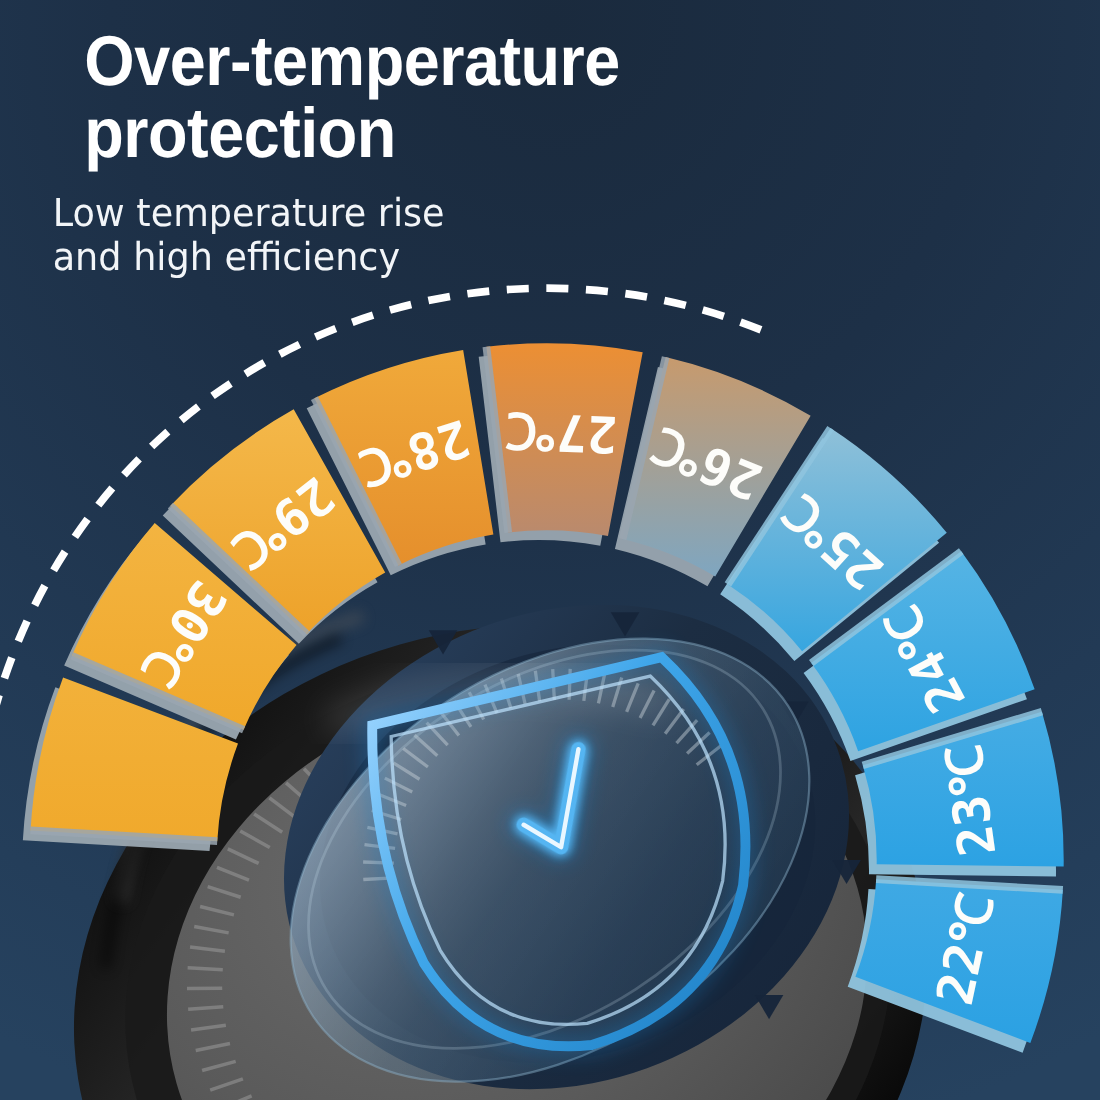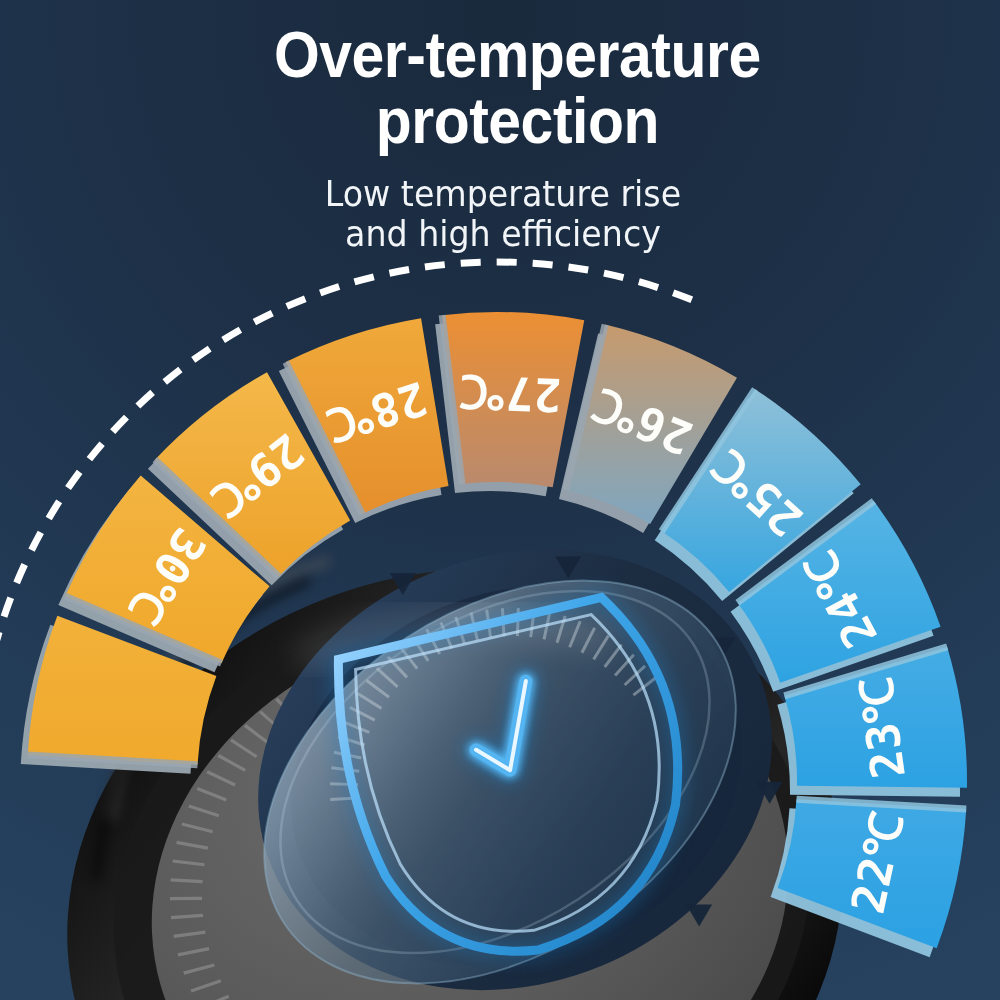--- a/index.html
+++ b/index.html
@@ -5,21 +5,21 @@
   html,body{margin:0;padding:0;background:#12202f;}
   #stage{
     position:relative;width:1000px;height:1000px;overflow:hidden;
     font-family:"Liberation Sans",sans-serif;
     background:
       radial-gradient(120% 85% at 50% 0%, #1a2a3d 0%, #1c2f45 35%, #223a55 70%, #24405e 100%);
   }
   
   #headings{
     position:absolute;left:0;top:0;width:1000px;
-    text-align:center;padding-right:42px;box-sizing:border-box;
+    text-align:left;padding-right:42px;box-sizing:border-box;
     z-index:40;pointer-events:none;
   }
   .title{
     color:#ffffff;font-weight:bold;
     font-family:"Liberation Sans Narrow","Liberation Sans",sans-serif;
     font-size:64px;line-height:66px;letter-spacing:-0.5px;
     transform:scaleX(.92);transform-origin:100% 50%;
     margin:0;padding-top:22px;white-space:nowrap;
   }
   .title.l2{padding-top:0;}

